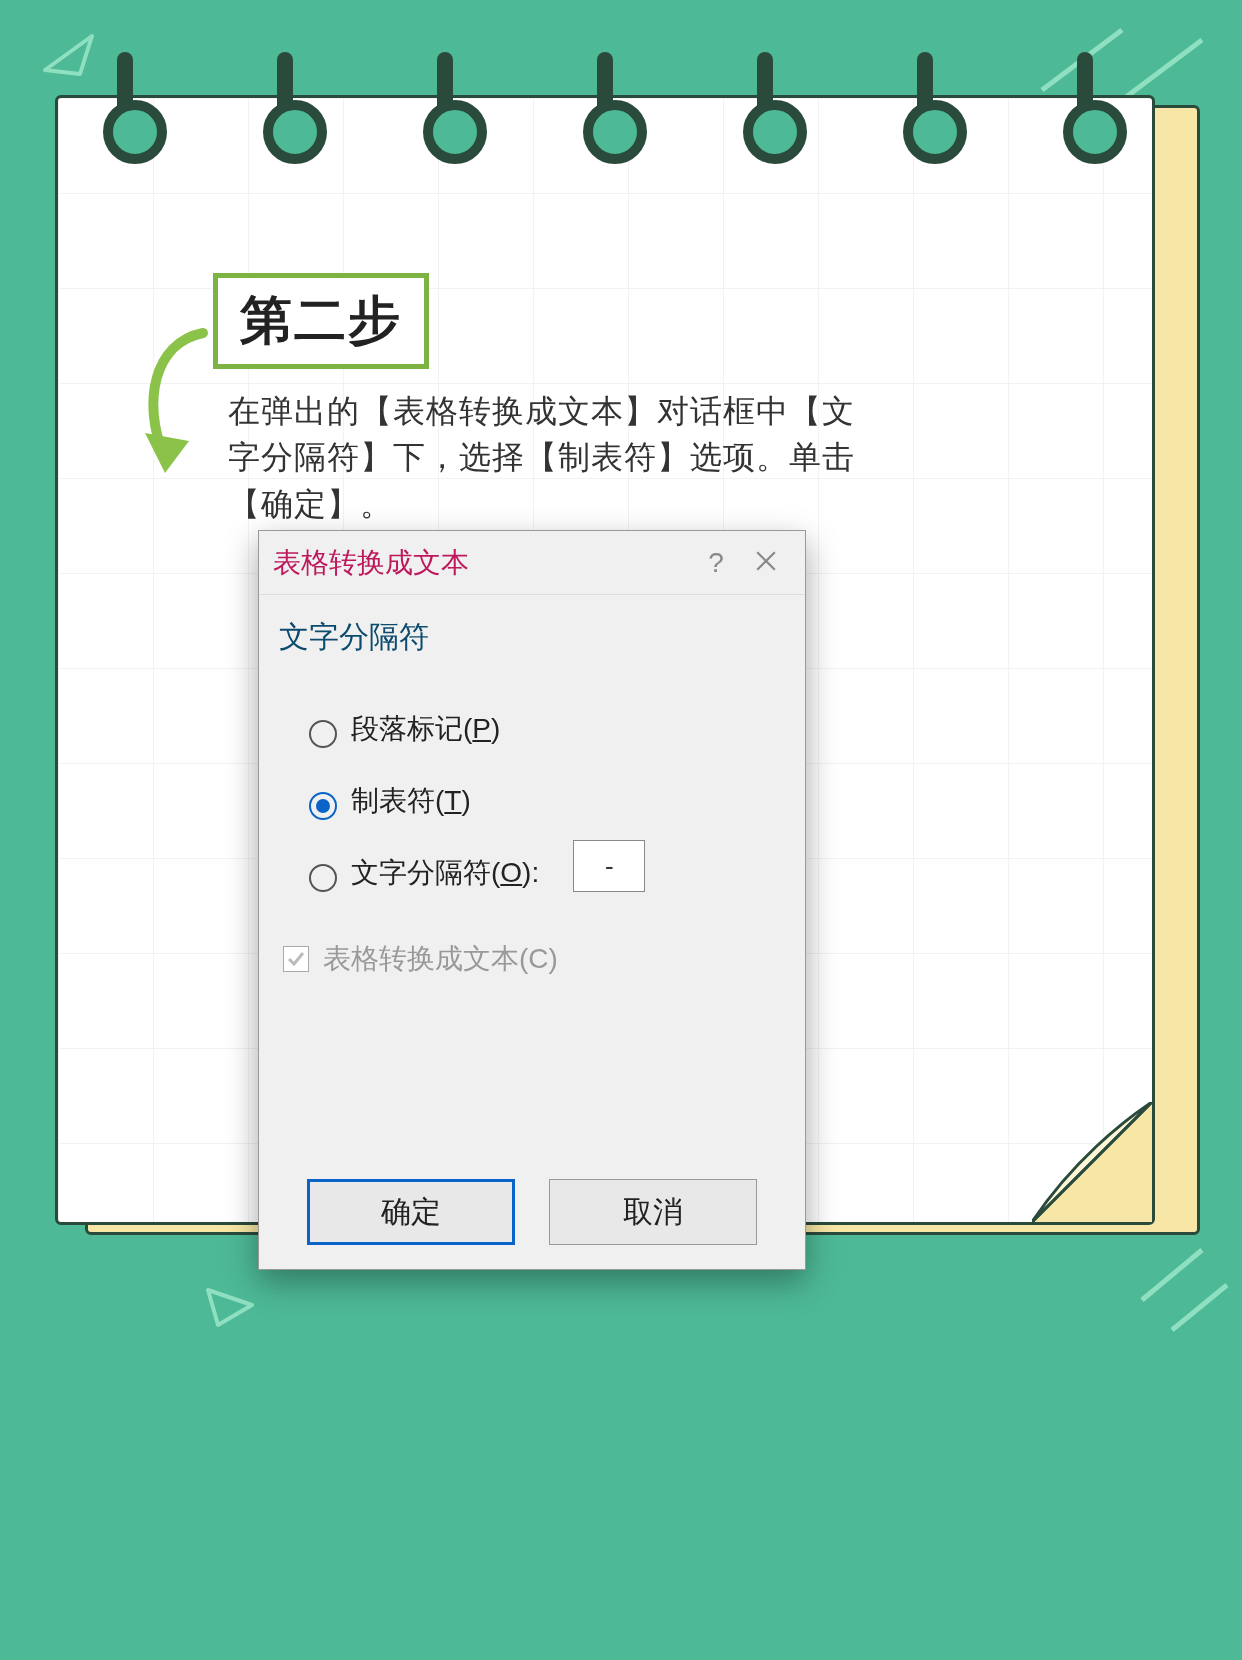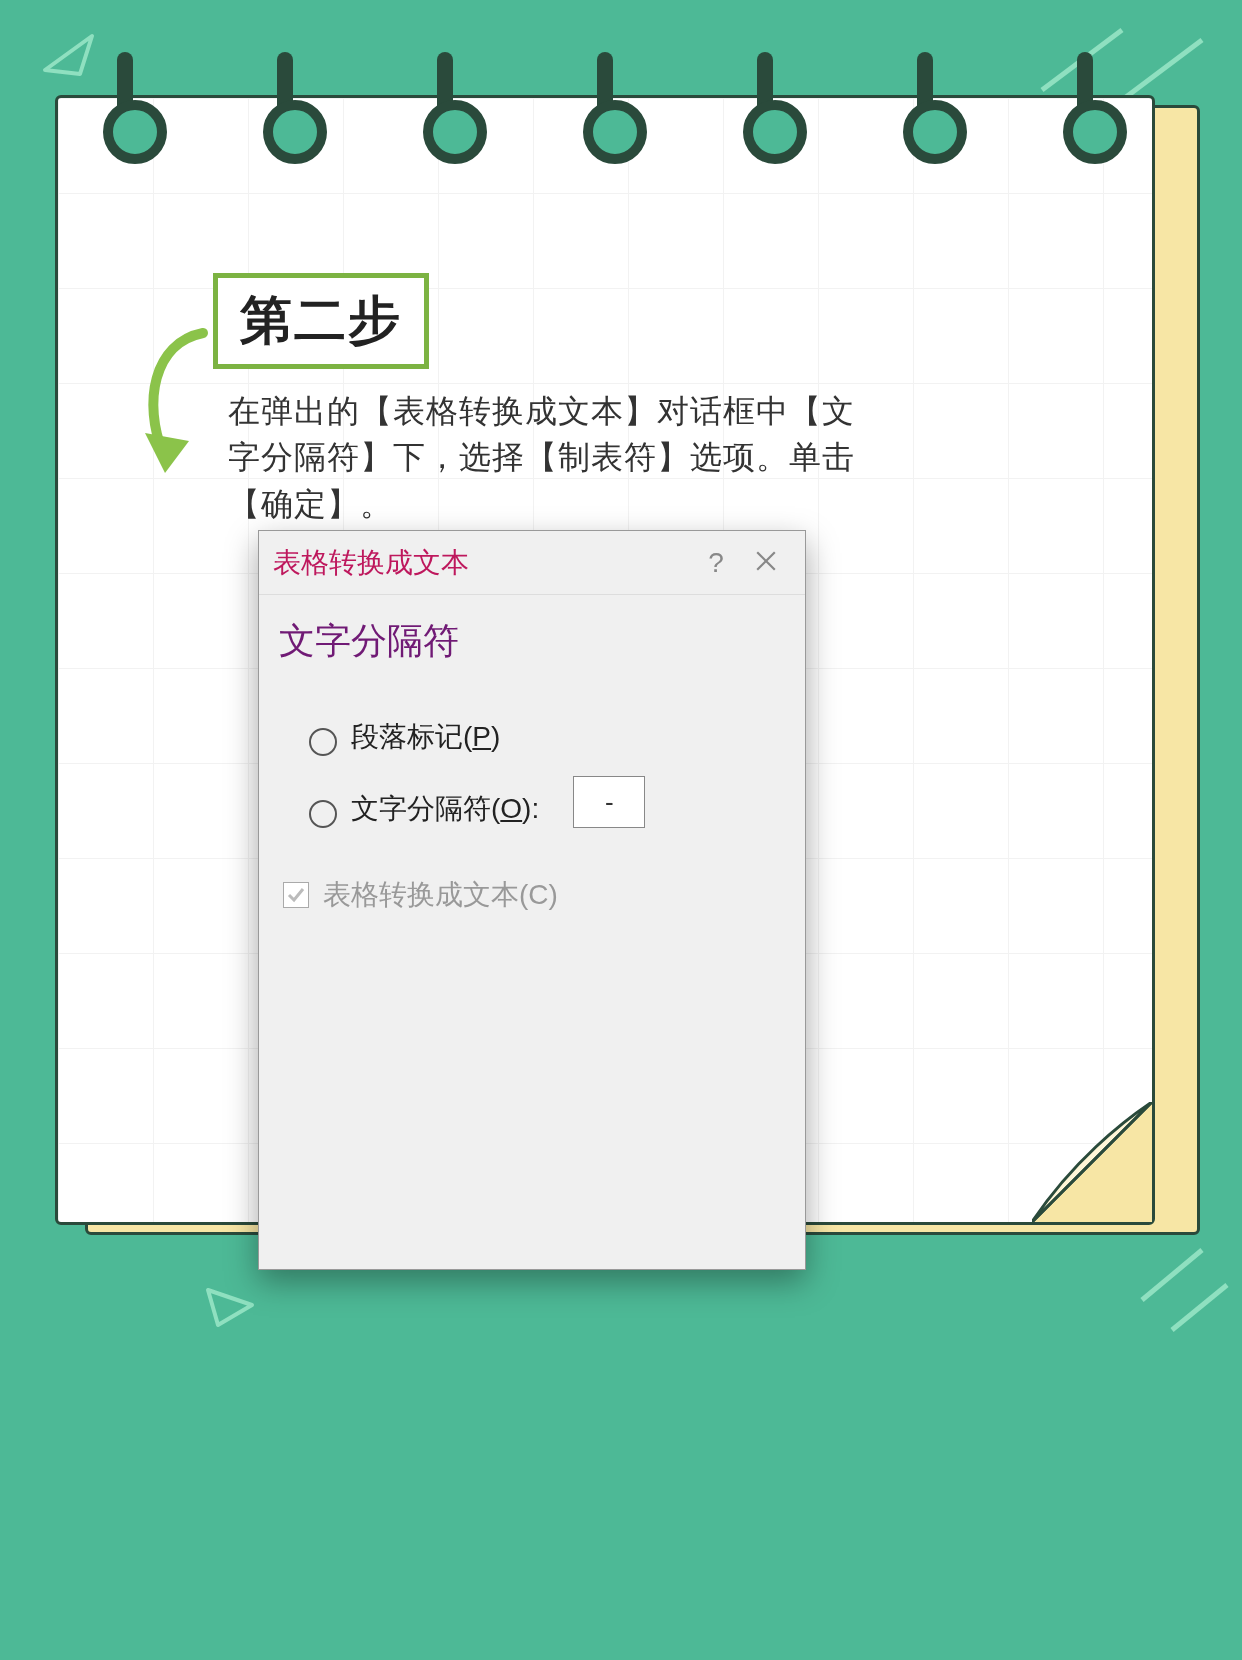--- a/index.html
+++ b/index.html
@@ -122,22 +122,22 @@
     text-align: center;
     font-size: 28px;
     color: #888;
     cursor: pointer;
   }
   .dialog-close svg { width: 22px; height: 22px; }
   .dialog-body {
     padding: 22px 20px 10px 20px;
   }
   .group-label {
-    font-size: 36px;
-    color: #701a75;
+    font-size: 30px;
+    color: #0c4a6e;
     margin-bottom: 18px;
   }
   .radio-list {
     padding-left: 30px;
   }
   .radio-row {
     display: flex;
     align-items: flex-end;
     height: 72px;
     gap: 14px;
@@ -275,20 +275,26 @@
 
       <div class="radio-list">
 
         <div class="radio-row">
           <div class="radio-circle"></div>
           <div class="radio-label">
             <span>段落标记(</span><span class="ul">P</span><span>)</span>
           </div>
         </div>
 
+        <div class="radio-row">
+          <div class="radio-circle selected"></div>
+          <div class="radio-label">
+            <span>制表符(</span><span class="ul">T</span><span>)</span>
+          </div>
+        </div>
 
 
         <div class="radio-row">
           <div class="radio-circle"></div>
           <div class="radio-label">
             <span>文字分隔符(</span><span class="ul">O</span><span>):</span>
           </div>
           <input class="other-input" value="-" style="">
         </div>
 
@@ -298,20 +304,24 @@
         <div class="checkbox-box">
           <svg viewBox="0 0 18 18">
               <polyline points="2,9 7,14 16,3" fill="none" stroke="#bbb" stroke-width="3"></polyline>
             </svg>
         </div>
         <div class="checkbox-label">表格转换成文本(C)</div>
       </div>
 
     </div>
 
+    <div class="dialog-buttons">
+      <div class="dlg-btn primary">确定</div>
+      <div class="dlg-btn">取消</div>
+    </div>
   </div>
 
   <svg class="page-curl" viewBox="0 0 120 120">
     <path d="M0 120 L120 0 L120 120 Z" fill="#f7e6a5"></path>
     <path d="M0 120 L120 0 C 90 20, 40 60, 0 120 Z" fill="#fff6d8" stroke="#2a4a3b" stroke-width="3"></path>
     <path d="M0 120 L120 0" stroke="#2a4a3b" stroke-width="3"></path>
   </svg>
 
 </div>
 

